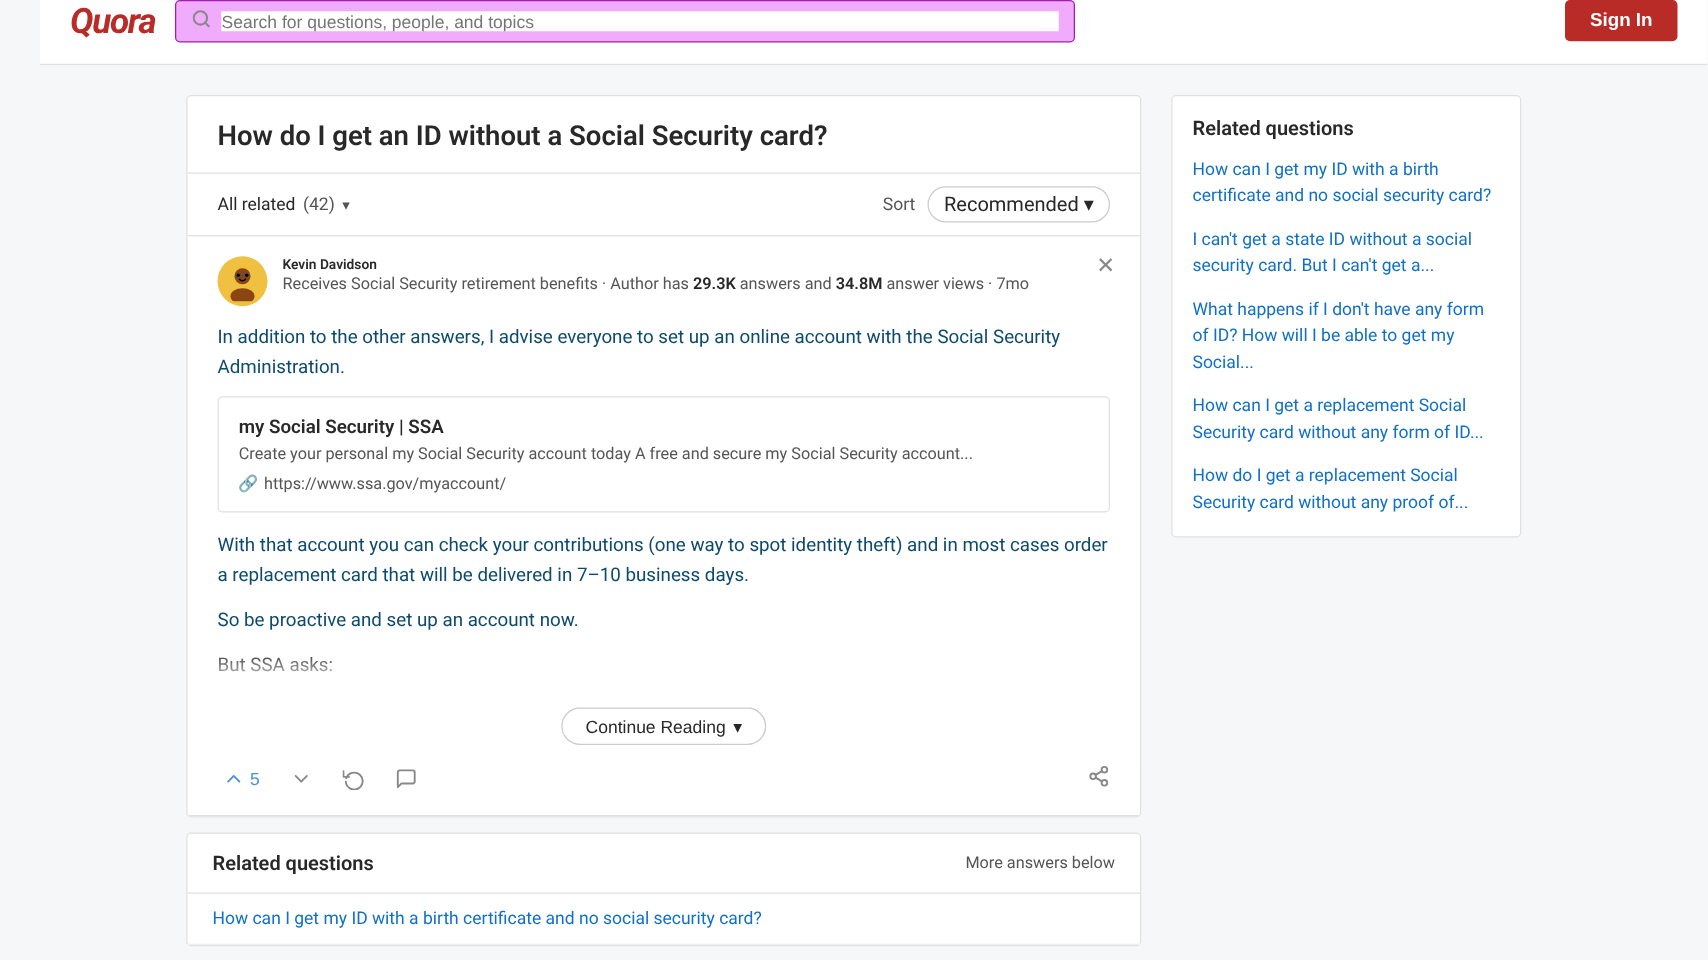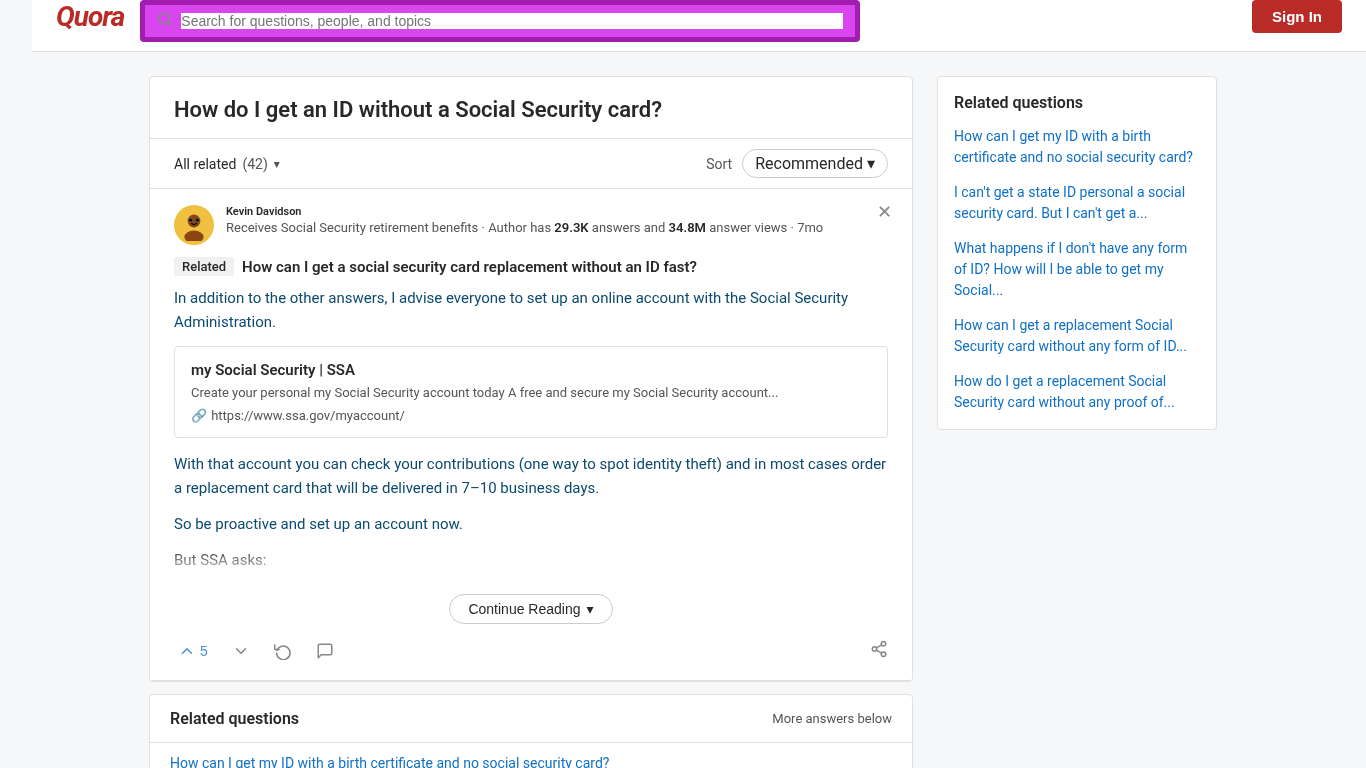--- a/index.html
+++ b/index.html
@@ -25,24 +25,24 @@
       color: #b92b27;
       font-style: italic;
       letter-spacing: -1px;
       cursor: pointer;
     }
     .search-bar {
       flex: 1;
       max-width: 720px;
       display: flex;
       align-items: center;
-      border: 5px solid #a21caf;
+      border: 1px solid #a21caf;
       border-radius: 4px;
       padding: 6px 12px;
-      background: #d946ef;
+      background: #f0abfc;
     }
     .search-bar input {
       border: none;
       outline: none;
       flex: 1;
       font-size: 14px;
       color: #555;
     }
     .search-icon-svg { color: #888; margin-right: 8px; }
     .sign-in-btn {
@@ -403,24 +403,20 @@
               <span>Receives Social Security retirement benefits · Author has</span>
               <strong>29.3K</strong>
               <span> answers and </span>
               <strong>34.8M</strong>
               <span> answer views · </span>
               <span>7mo</span>
             </div>
           </div>
         </div>
 
-        <div class="related-tag-row">
-          <span class="related-tag">Related</span>
-          <span class="related-question-link">How can I get a social security card replacement without an ID fast?</span>
-        </div>
 
         <p class="answer-text">In addition to the other answers, I advise everyone to set up an online account with the Social Security Administration.</p>
 
         <div class="link-preview">
           <div class="link-preview-title">my Social Security | SSA</div>
           <div class="link-preview-desc">Create your personal my Social Security account today A free and secure my Social Security account...</div>
           <div class="link-preview-url">
             <span>🔗</span>
             <span>https://www.ssa.gov/myaccount/</span>
           </div>
@@ -487,20 +483,20 @@
       </div>
 
     </div>
 
   </div>
 
   <aside class="sidebar">
     <div class="sidebar-card">
       <div class="sidebar-title">Related questions</div>
       <a href="#" class="sidebar-link">How can I get my ID with a birth certificate and no social security card?</a>
-      <a href="#" class="sidebar-link">I can't get a state ID personal a social security card. But I can't get a...</a>
+      <a href="#" class="sidebar-link">I can't get a state ID without a social security card. But I can't get a...</a>
       <a href="#" class="sidebar-link">What happens if I don't have any form of ID? How will I be able to get my Social...</a>
       <a href="#" class="sidebar-link">How can I get a replacement Social Security card without any form of ID...</a>
       <a href="#" class="sidebar-link">How do I get a replacement Social Security card without any proof of...</a>
     </div>
   </aside>
 
 </div>
 
 </body></html>

